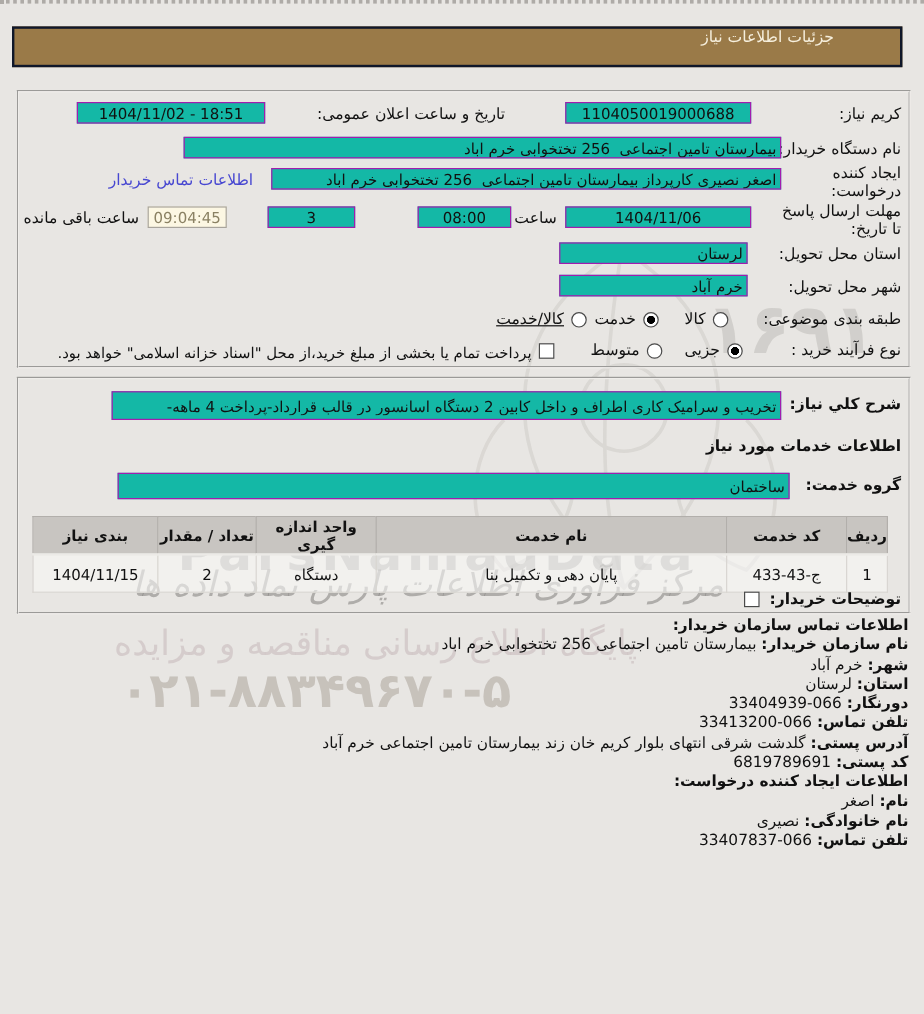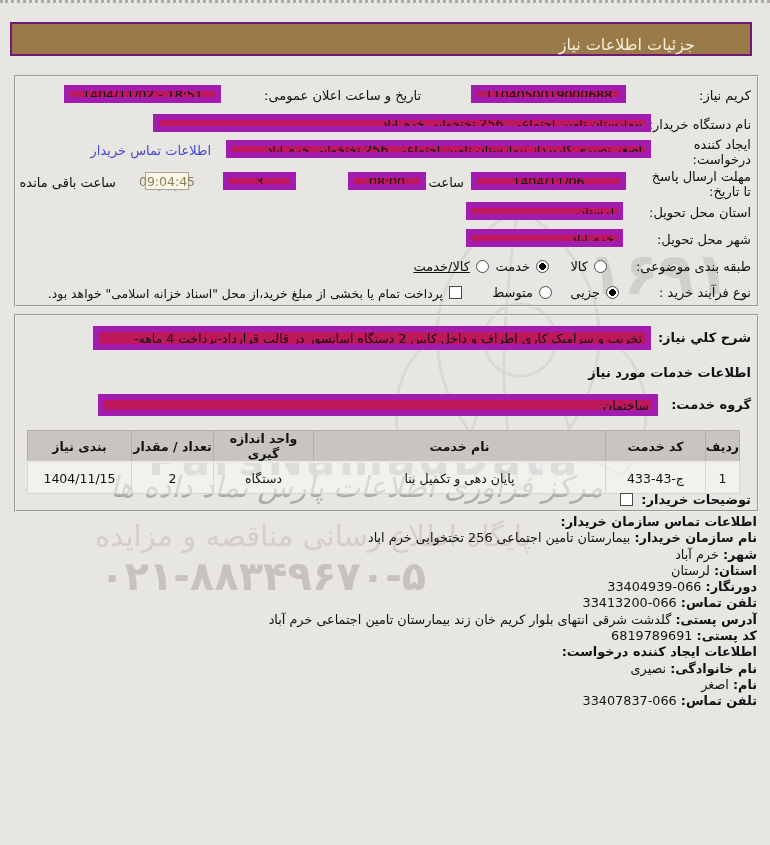--- a/index.html
+++ b/index.html
@@ -9,42 +9,42 @@
     font-family:"DejaVu Sans",sans-serif;
     font-size:13px;color:#111;
     direction:rtl;
   }
   .abs{position:absolute;}
   
   .dotline{left:0;top:0;width:770px;height:3px;border-top:3px dotted #aeaba7;z-index:2;}
   
   .titlebar{
     left:10px;top:22px;width:742px;height:34px;
-    background:#9a7a48;border:2px solid #701a75;
-    display:flex;align-items:flex-end;justify-content:flex-start;
+    background:#9a7a48;border:2px solid #0f172a;
+    display:flex;align-items:flex-start;justify-content:flex-start;
     padding-right:55px;box-sizing:border-box;z-index:2;
-    color:#f6efdd;font-size:16px;
+    color:#f6efdd;font-size:13px;
   }
   
   .panel{border:2px groove #efedea;box-sizing:border-box;z-index:2;background:transparent;}
   .panel1{left:14px;top:75px;width:745px;height:232px;}
   .panel2{left:14px;top:314px;width:745px;height:198px;}
   .lbl{white-space:nowrap;color:#111;}
   .lbl2{line-height:15px;text-align:right;}
   .bold{font-weight:bold;}
   input.box{
-    background:#be185d;border:6px solid #a21caf;height:18px;
+    background:#14b8a6;border:1px solid #a21caf;height:18px;
     font-family:"DejaVu Sans",sans-serif;font-size:12.5px;color:#111;
     box-sizing:border-box;padding:0 3px;
   }
   .in-ltr{direction:ltr;text-align:center;}
   .in-rtl{direction:rtl;text-align:right;}
   .countbox{
     background:#fcf7e3;border:1px solid #a8a49c;color:#8a8163;
-    height:18px;width:44px;box-sizing:border-box;
+    height:18px;width:66px;box-sizing:border-box;
     display:flex;align-items:center;justify-content:center;
     direction:ltr;font-size:12.5px;margin-left:28px;
   }
   .link{color:#4747d1;cursor:pointer;white-space:nowrap;}
   .radio{
     width:13px;height:13px;border-radius:50%;
     border:1px solid #4a4a4a;background:#fff;display:inline-block;box-sizing:border-box;
   }
   .radio.sel{background:radial-gradient(circle,#000 0 3.2px,#fff 3.6px);}
   .checkbox{
@@ -199,16 +199,16 @@
 <div class="abs contact">
   <div><span class="bold">اطلاعات تماس سازمان خریدار:</span></div>
   <div><span class="bold">نام سازمان خریدار:</span><span> بیمارستان تامین اجتماعی 256 تختخوابی خرم اباد</span></div>
   <div><span class="bold">شهر:</span><span> خرم آباد</span></div>
   <div><span class="bold">استان:</span><span> لرستان</span></div>
   <div><span class="bold">دورنگار:</span> <span class="num">33404939-066</span></div>
   <div><span class="bold">تلفن تماس:</span> <span class="num">33413200-066</span></div>
   <div><span class="bold">آدرس پستی:</span><span> گلدشت شرقی انتهای بلوار کریم خان زند بیمارستان تامین اجتماعی خرم آباد</span></div>
   <div><span class="bold">کد پستی:</span> <span class="num">6819789691</span></div>
   <div><span class="bold">اطلاعات ایجاد کننده درخواست:</span></div>
+  <div><span class="bold">نام:</span><span> اصغر</span></div>
   <div><span class="bold">نام خانوادگی:</span><span> نصیری</span></div>
-  <div><span class="bold">نام:</span><span> اصغر</span></div>
   <div><span class="bold">تلفن تماس:</span> <span class="num">33407837-066</span></div>
 </div>
 
 </body></html>

